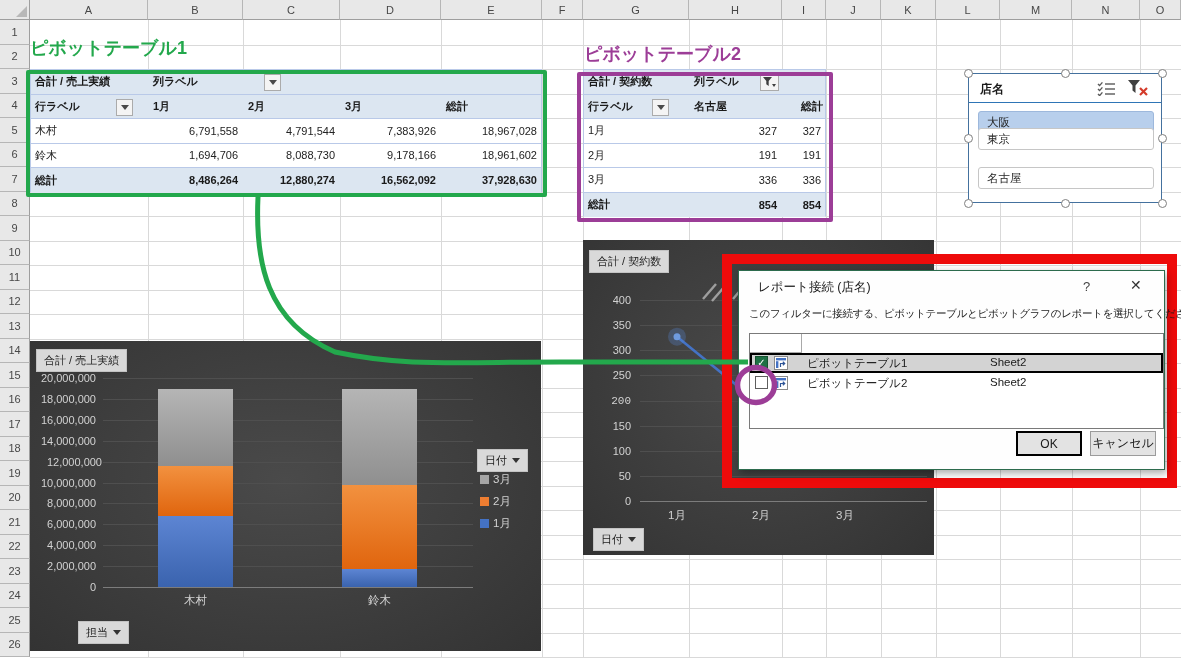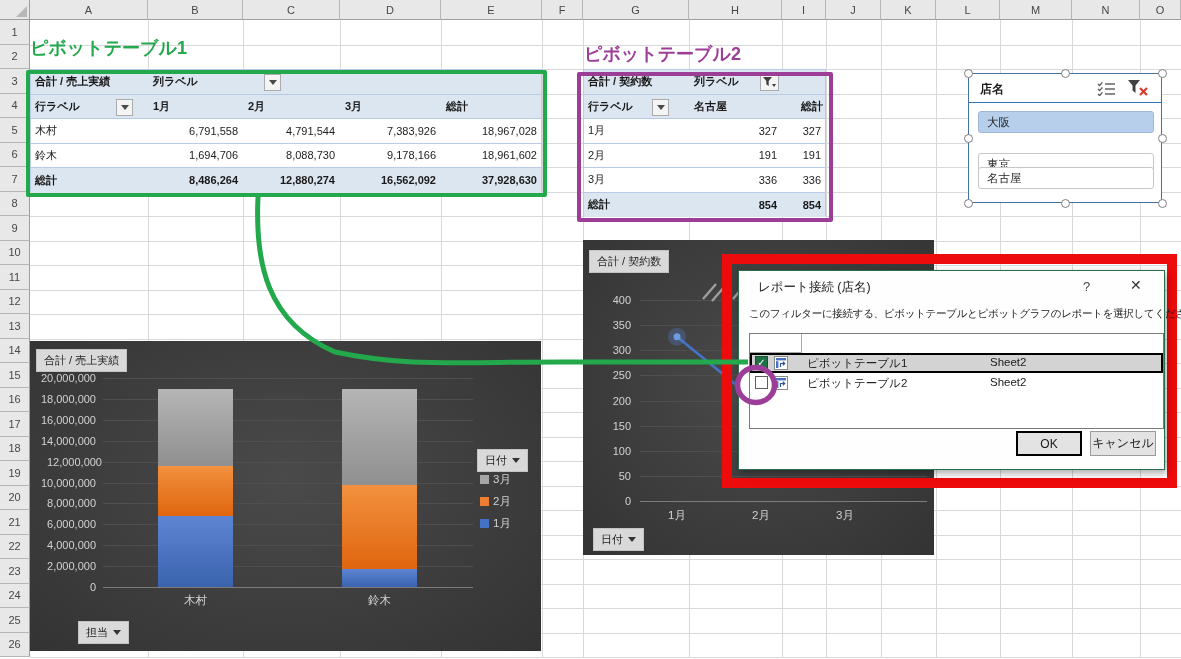--- a/index.html
+++ b/index.html
@@ -258,21 +258,21 @@
             <path d="M1,1 L13,1 L8.5,6.5 L8.5,14 L5.5,11.5 L5.5,6.5 Z" fill="#404040"></path>
             <g stroke="#D43B2A" stroke-width="2.2">
               <line x1="13" y1="9" x2="20" y2="16"></line>
               <line x1="20" y1="9" x2="13" y2="16"></line>
             </g>
           </svg>
       </span>
     </div>
     <div id="slitems">
         <div class="slitem sel" style="top: 37px;">大阪</div>
-        <div class="slitem" style="top: 79px; text-align: right;">東京</div>
+        <div class="slitem" style="top: 54px; text-align: right;">東京</div>
         <div class="slitem" style="top: 93px;">名古屋</div>
       </div>
   </div>
   <div id="handles">
       <div class="handle" style="left: 964px; top: 69px;"></div>
       <div class="handle" style="left: 1061px; top: 69px;"></div>
       <div class="handle" style="left: 1158px; top: 69px;"></div>
       <div class="handle" style="left: 964px; top: 134px;"></div>
       <div class="handle" style="left: 1158px; top: 134px;"></div>
       <div class="handle" style="left: 964px; top: 199px;"></div>
@@ -323,21 +323,21 @@
     </div>
   <div class="chart" id="chart2" style="left:583px;top:240px;width:351px;height:315px;">
       <div class="ylab" style="left: 0px; top: 54px; width: 48px;">400</div>
       <div class="grline" style="left: 57px; top: 60px; width: 287px;"></div>
       <div class="ylab" style="left: 0px; top: 79.125px; width: 48px;">350</div>
       <div class="grline" style="left: 57px; top: 85.125px; width: 287px;"></div>
       <div class="ylab" style="left: 0px; top: 104.25px; width: 48px;">300</div>
       <div class="grline" style="left: 57px; top: 110.25px; width: 287px;"></div>
       <div class="ylab" style="left: 0px; top: 129.375px; width: 48px;">250</div>
       <div class="grline" style="left: 57px; top: 135.375px; width: 287px;"></div>
-      <div class="ylab" style="left: 0px; top: 154.5px; width: 48px;">200</div>
+      <div class="ylab" style="left: 0px; top: 154.5px; width: 48px; font-family: Liberation Mono, monospace;">200</div>
       <div class="grline" style="left: 57px; top: 160.5px; width: 287px;"></div>
       <div class="ylab" style="left: 0px; top: 179.625px; width: 48px;">150</div>
       <div class="grline" style="left: 57px; top: 185.625px; width: 287px;"></div>
       <div class="ylab" style="left: 0px; top: 204.75px; width: 48px;">100</div>
       <div class="grline" style="left: 57px; top: 210.75px; width: 287px;"></div>
       <div class="ylab" style="left: 0px; top: 229.875px; width: 48px;">50</div>
       <div class="grline" style="left: 57px; top: 235.875px; width: 287px;"></div>
       <div class="ylab" style="left: 0px; top: 255px; width: 48px;">0</div>
       <div class="grline" style="left: 57px; top: 261px; width: 287px; background: rgb(124, 124, 124);"></div>
       <div class="xlab" style="left: 74px; top: 268px; width: 40px;">1月</div>

